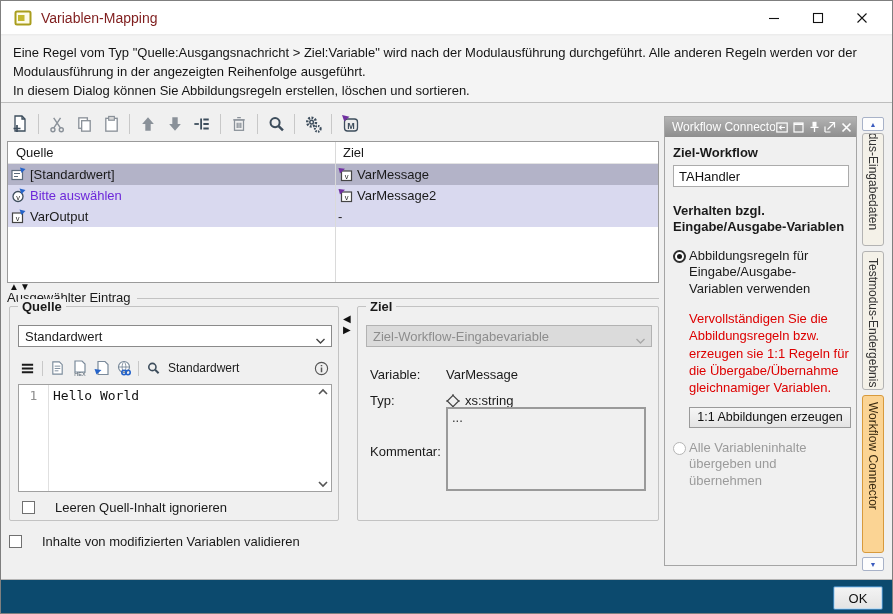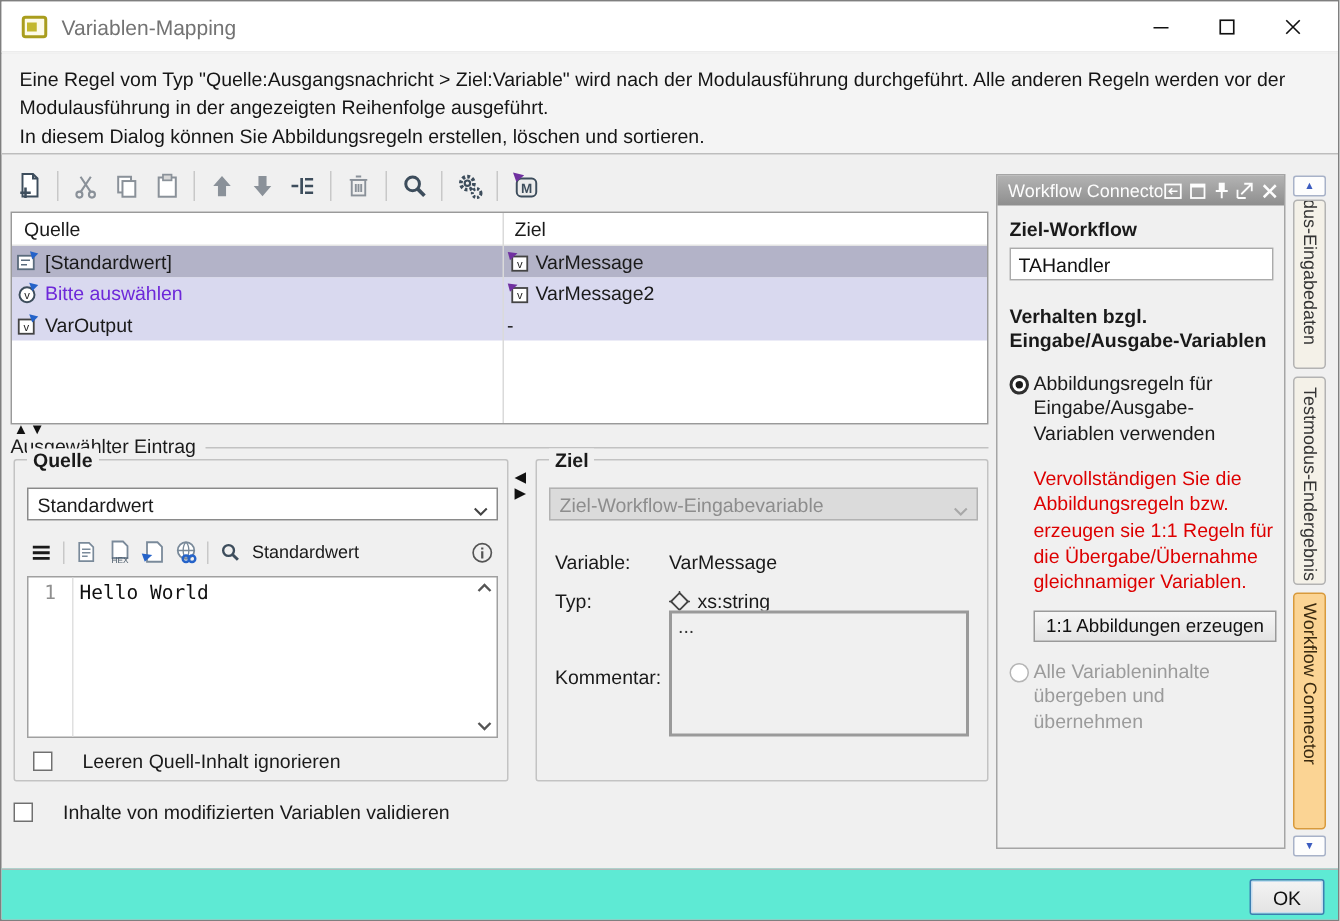--- a/index.html
+++ b/index.html
@@ -3,21 +3,21 @@
 <meta charset="utf-8">
 <style>
   * { box-sizing: border-box; margin: 0; padding: 0; }
   html,body { background:#c9c9c9; }
   body { font-family: "Liberation Sans", sans-serif; font-size: 13px; color:#1a1a1a; }
   .window { position:relative; width:893px; height:614px; background:#f0f0f0; border:1px solid #7f7f7f; overflow:hidden; }
 
   
   .titlebar { position:absolute; left:0; top:0; width:100%; height:34px; background:#ffffff; border-bottom:1px solid #ececec; display:flex; align-items:center; }
   .app-icon { margin-left:13px; width:18px; height:18px; display:inline-flex; }
-  .title { margin-left:9px; font-size:14px; color:#737373; }
+  .title { margin-left:9px; font-size:14px; color:#7f1d1d; }
   .win-controls { position:absolute; right:8px; top:0; height:34px; display:flex; }
   .wc { width:44px; height:34px; display:flex; align-items:center; justify-content:center; cursor:default; }
 
   
   .intro { position:absolute; left:0; top:35px; width:100%; height:67px; background:#f4f4f4; border-bottom:1px solid #bdbdbd; padding:7px 12px 0 12px; line-height:1.48; color:#151515; }
 
   
   .toolbar { position:absolute; left:7px; top:110px; height:26px; display:flex; align-items:center; gap:3px; }
   .tbtn { width:24px; height:24px; display:flex; align-items:center; justify-content:center; border-radius:2px; }
   .tsep { width:1px; height:20px; background:#c8c8c8; margin:0 3px; }
@@ -99,21 +99,21 @@
   .vtab { width:22px; border:1px solid #b3b3b3; border-radius:3px; background:#f4f1e8; margin-top:5px; display:flex; justify-content:center; overflow:hidden; }
   .vtab .vtext { writing-mode:vertical-rl; font-size:12px; color:#333; padding:6px 0; white-space:nowrap; }
   .vtab-1 { height:113px; margin-top:2px; }
   .vtab-1 .vtext { margin-top:-46px; }
   .vtab-2 { height:139px; }
   .vtab-3 { height:158px; background:#fbd494; border-color:#d89a3c; }
   .vtab-3 .vtext { color:#3a2a10; }
   .tabstrip .bottom-scroll { margin-top:4px; }
 
   
-  .footer { position:absolute; left:0; top:578px; width:100%; height:35px; border-top:1px solid #b5b5b5; background:#5eead4; }
+  .footer { position:absolute; left:0; top:578px; width:100%; height:35px; border-top:1px solid #b5b5b5; background:#0c4a6e; }
   .ok-btn { position:absolute; right:9px; top:6px; width:50px; height:24px; background:linear-gradient(#f4f4f4,#e3e3e3); border:1px solid #3c7fb1; border-radius:2px; font-family:"Liberation Sans",sans-serif; font-size:13px; color:#111; box-shadow:0 0 0 1px #c3dcef inset; }
 </style>
 </head>
 <body>
 
 <div class="window">
 
   <div class="titlebar">
     <span class="app-icon">
       <svg width="18" height="18" viewBox="0 0 18 18">

